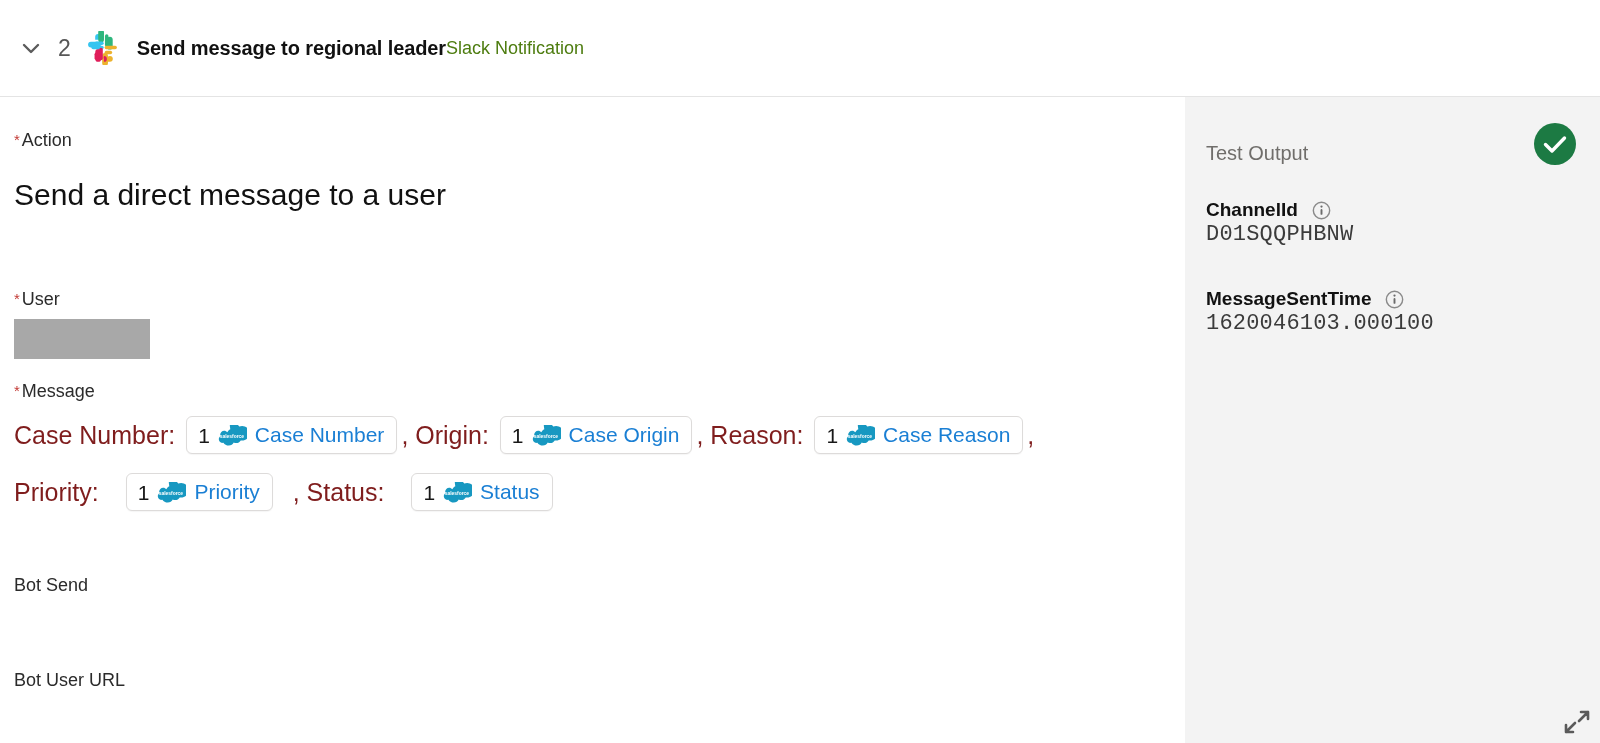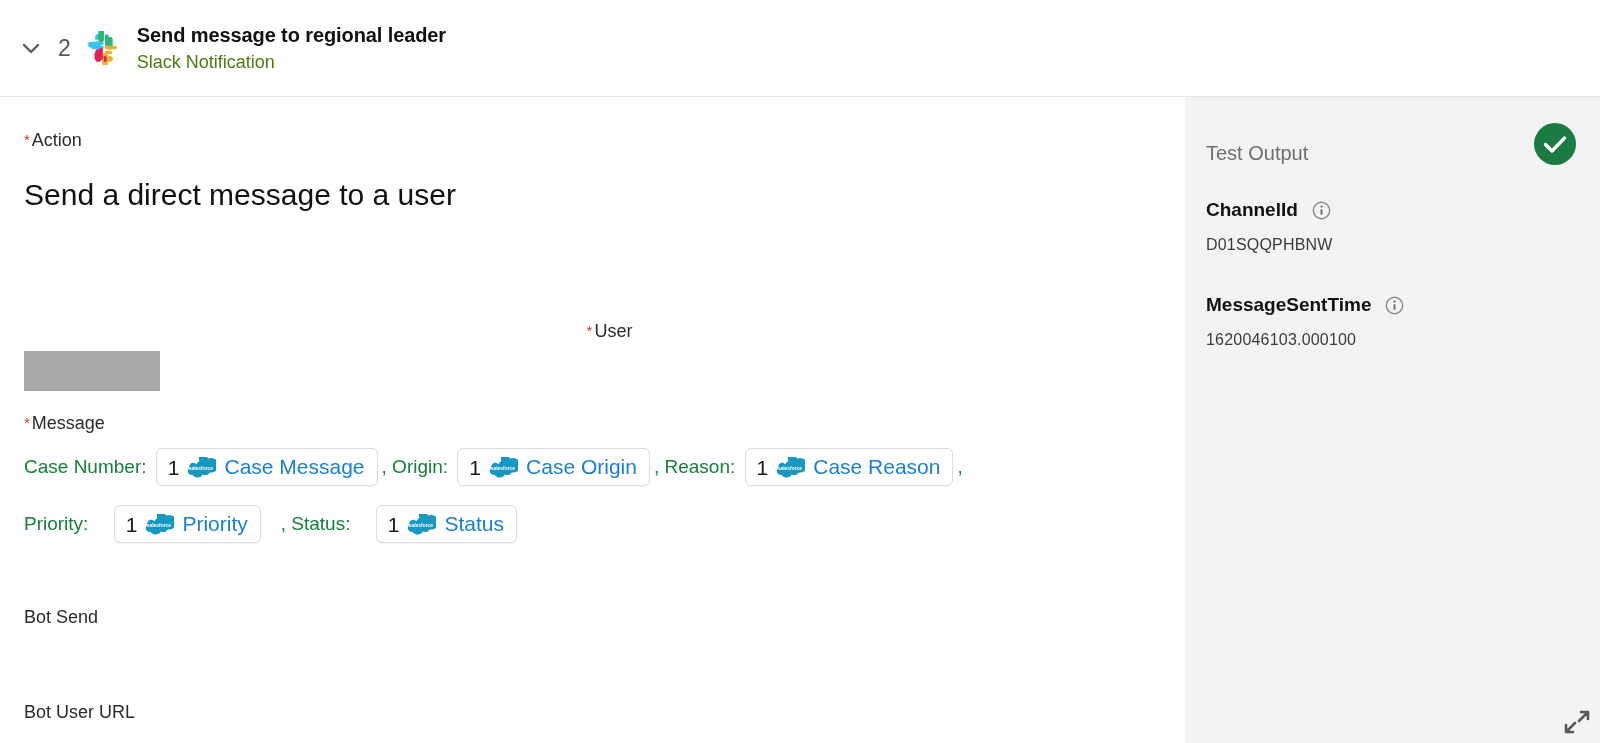--- a/index.html
+++ b/index.html
@@ -50,39 +50,39 @@
     flex: none;
   }
 
   .slack-logo {
     width: 34px; height: 34px;
     flex: none;
     margin-right: 16px;
     display: block;
   }
 
-  .step-titles { display: flex; flex-direction: column; }
+  .step-titles { display: flex; }
   .step-title {
     font-size: 20px;
     font-weight: bold;
     color: #111111;
     line-height: 1.35;
     letter-spacing: -0.1px;
   }
   .step-subtitle {
     font-size: 18px;
     color: #4d7c0f;
     line-height: 1.35;
     margin-top: 1px;
   }
 
   
   .form-body {
     position: absolute;
-    left: 10px; top: 97px;
+    left: 0; top: 97px;
     width: 1185px;
     height: 646px;
     background: #ffffff;
     padding: 33px 0 0 14px;
     overflow: hidden;
   }
 
   .field-label {
     font-size: 18px;
     color: #2b2b2b;
@@ -100,21 +100,21 @@
 
   .readonly-value {
     font-size: 30px;
     color: #111111;
     line-height: 1.2;
     margin-top: 25px;
   }
 
   .block-action { margin-bottom: 0; }
 
-  .block-user { margin-top: 108px; text-align: center; }
+  .block-user { margin-top: 76px; }
   .redacted-input {
     width: 136px;
     height: 40px;
     background: #a8a8a8;
     margin-top: 9px;
     cursor: text;
   }
 
   .block-message { margin-top: 22px; }
 
@@ -125,22 +125,22 @@
 
   .msg-line {
     display: flex;
     align-items: center;
     flex-wrap: nowrap;
     min-height: 51px;
   }
   .msg-line + .msg-line { margin-top: 6px; gap: 16px; }
 
   .msg-text {
-    font-size: 19px;
-    color: #15803d;
+    font-size: 25px;
+    color: #7f1d1d;
     line-height: 1.2;
     white-space: pre;
   }
 
   
   .pill {
     display: inline-flex;
     align-items: center;
     border: 1px solid #dddbda;
     border-radius: 6px;
@@ -210,24 +210,23 @@
   }
   .out-key {
     font-size: 19px;
     font-weight: bold;
     color: #111111;
     line-height: 1.2;
   }
   .info-icon { width: 19px; height: 19px; flex: none; display: block; cursor: pointer; }
 
   .out-value {
-    font-family: Liberation Sans, sans-serif;
-    font-size: 16px;
+    font-family: Liberation Mono, monospace;
+    font-size: 22px;
     color: #3b3b3b;
-    margin-top: 13px;
     line-height: 1.2;
     letter-spacing: 0.2px;
   }
 
   .resize-handle {
     position: absolute;
     right: 10px;
     bottom: 8px;
     width: 26px; height: 26px;
     cursor: nwse-resize;
@@ -292,21 +291,21 @@
       <div class="field-label"><span class="req-star">*</span><span>Message</span></div>
       <div class="rich-text-area" id="message-editor">
           <div class="msg-line">
             <span class="msg-text">Case Number: </span>
             <span class="pill">
               <span class="pill-index">1</span>
               <svg class="sf-cloud" viewBox="0 0 100 72" aria-hidden="true">
                 <path fill="#1798c1" d="M41 10c4-4.4 9.6-7.2 15.9-7.2 8.3 0 15.6 4.7 19.5 11.6 3.4-1.5 7.1-2.3 11.1-2.3 15 0 27.2 12.3 27.2 27.5S102.5 67 87.5 67c-1.8 0-3.6-.2-5.3-.5-3.4 6.1-9.9 10.2-17.4 10.2-3.1 0-6.1-.7-8.8-2C52.8 82 45.6 86 37.4 86 28.9 86 21.5 81.7 17.3 75.3c-1.4.3-2.9.5-4.4.5C5.8 75.8 0 69.9 0 62.6c0-4.9 2.6-9.1 6.4-11.4-.8-1.8-1.2-3.8-1.2-5.9 0-8.2 6.7-14.9 14.9-14.9 4.8 0 9.1 2.3 11.8 5.9 2.2-5.1 6.2-9.3 11.2-11.8" transform="scale(0.92) translate(3 -9)"></path>
                 <text x="48" y="43" text-anchor="middle" fill="#ffffff" font-size="17" font-family="&quot;Liberation Sans&quot;, sans-serif" font-weight="bold">salesforce</text>
               </svg>
-              <span class="pill-label">Case Message</span>
+              <span class="pill-label">Case Number</span>
             </span>
             <span class="msg-text">, Origin: </span>
             <span class="pill">
               <span class="pill-index">1</span>
               <svg class="sf-cloud" viewBox="0 0 100 72" aria-hidden="true">
                 <path fill="#1798c1" d="M41 10c4-4.4 9.6-7.2 15.9-7.2 8.3 0 15.6 4.7 19.5 11.6 3.4-1.5 7.1-2.3 11.1-2.3 15 0 27.2 12.3 27.2 27.5S102.5 67 87.5 67c-1.8 0-3.6-.2-5.3-.5-3.4 6.1-9.9 10.2-17.4 10.2-3.1 0-6.1-.7-8.8-2C52.8 82 45.6 86 37.4 86 28.9 86 21.5 81.7 17.3 75.3c-1.4.3-2.9.5-4.4.5C5.8 75.8 0 69.9 0 62.6c0-4.9 2.6-9.1 6.4-11.4-.8-1.8-1.2-3.8-1.2-5.9 0-8.2 6.7-14.9 14.9-14.9 4.8 0 9.1 2.3 11.8 5.9 2.2-5.1 6.2-9.3 11.2-11.8" transform="scale(0.92) translate(3 -9)"></path>
                 <text x="48" y="43" text-anchor="middle" fill="#ffffff" font-size="17" font-family="&quot;Liberation Sans&quot;, sans-serif" font-weight="bold">salesforce</text>
               </svg>
               <span class="pill-label">Case Origin</span>
             </span>

